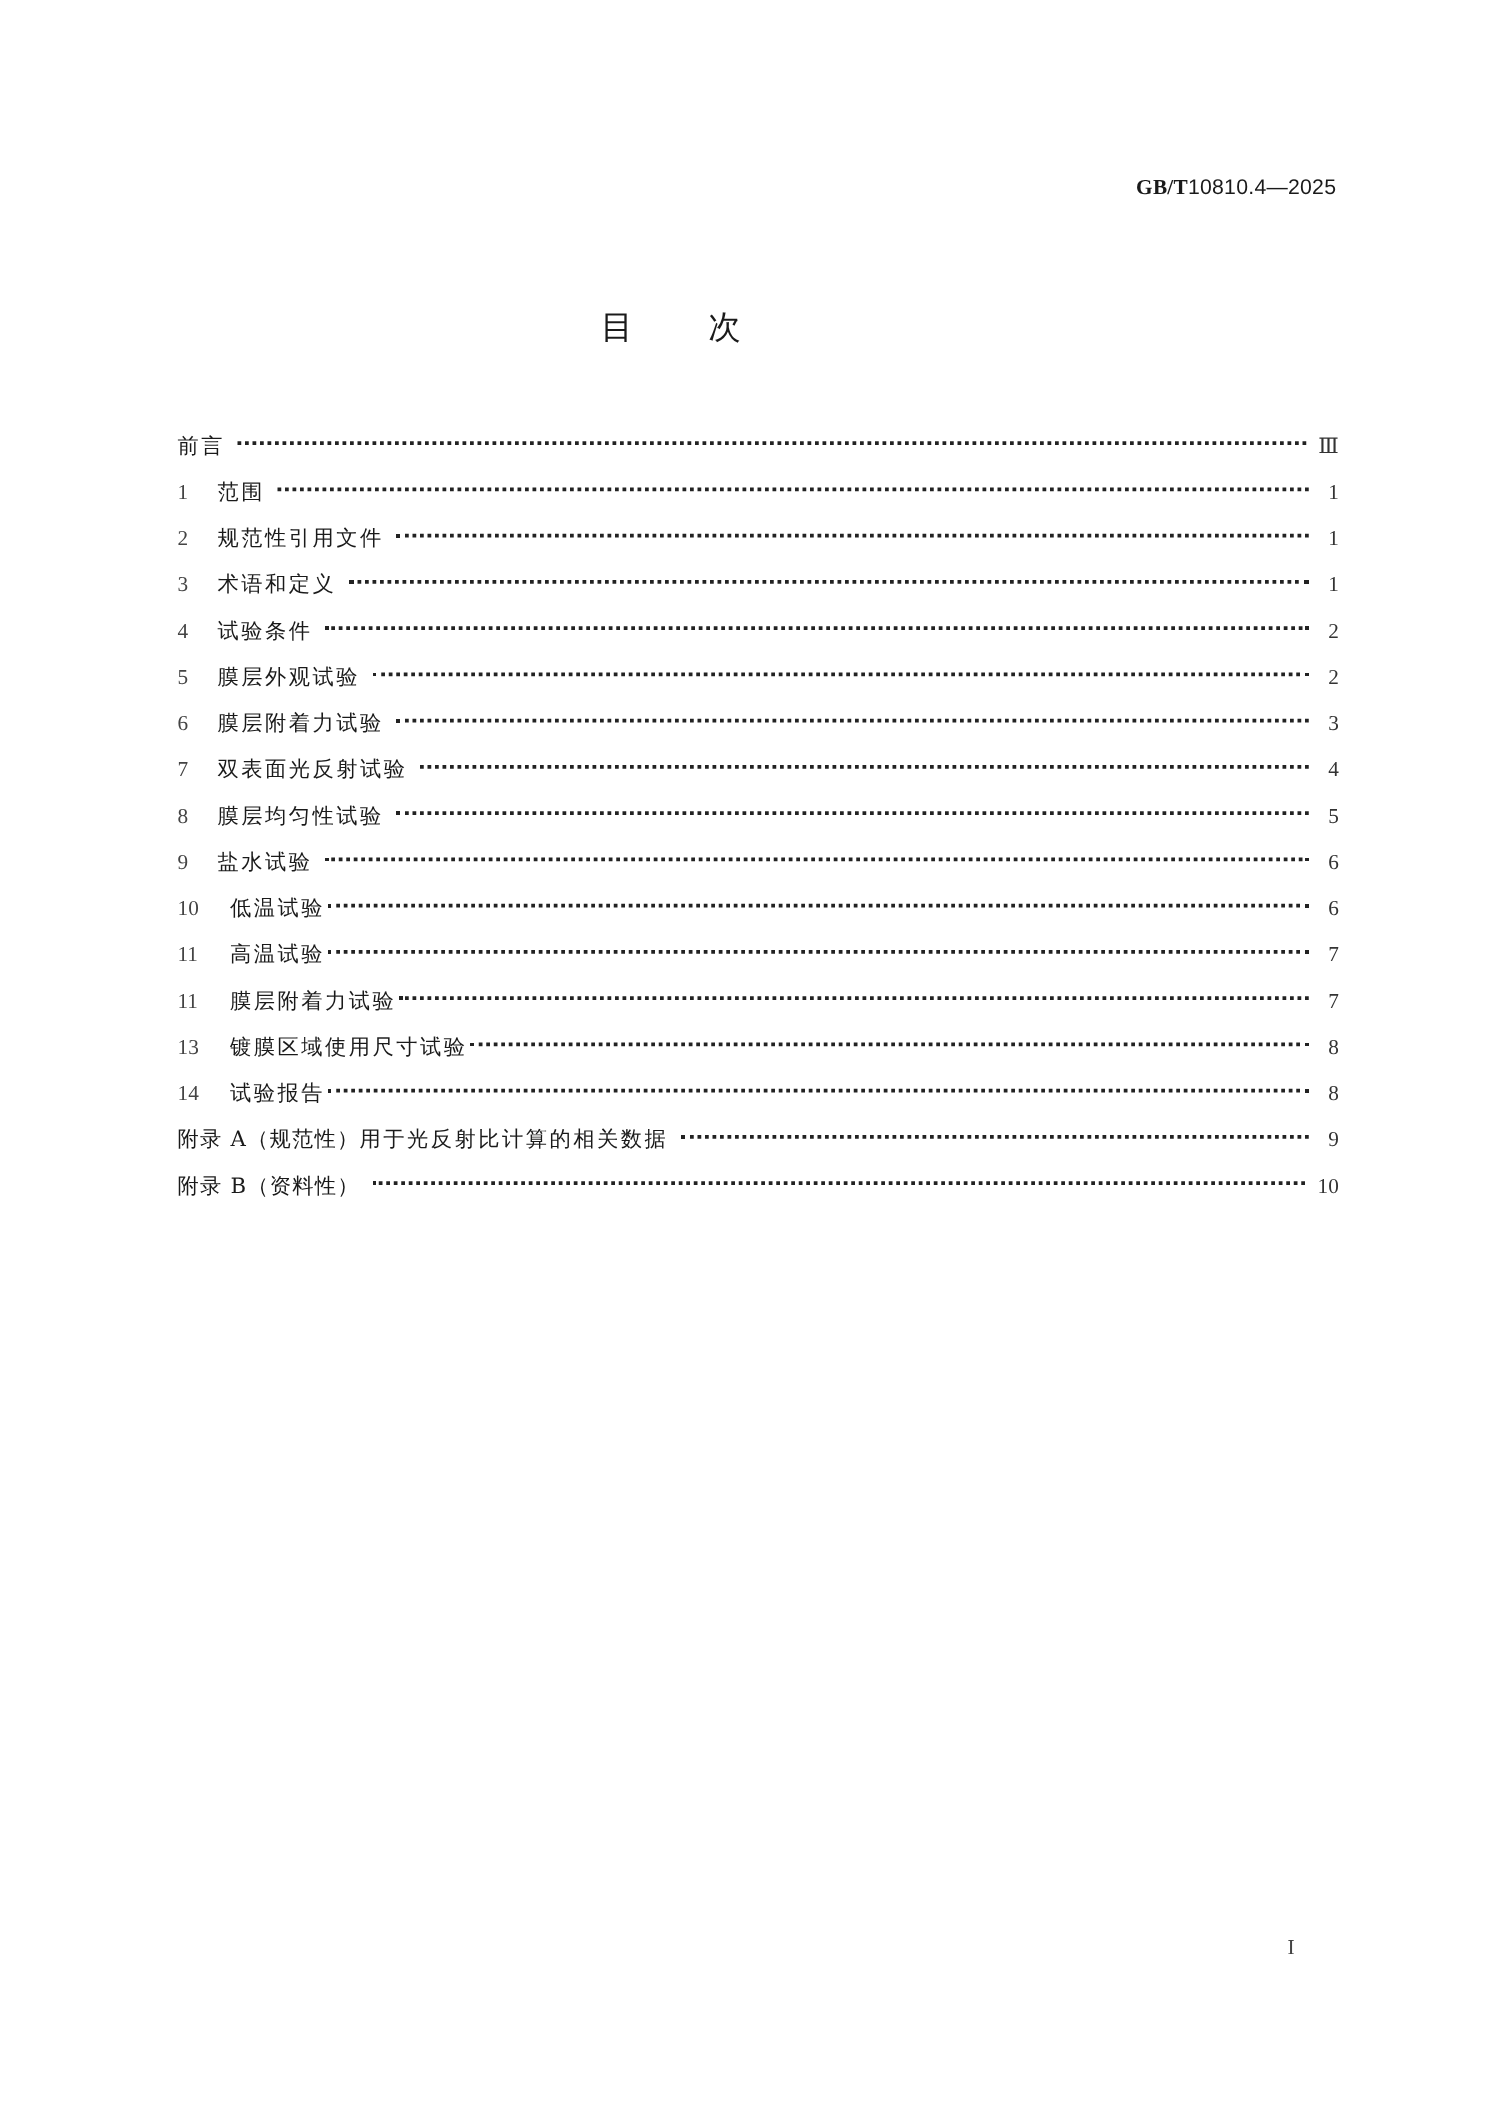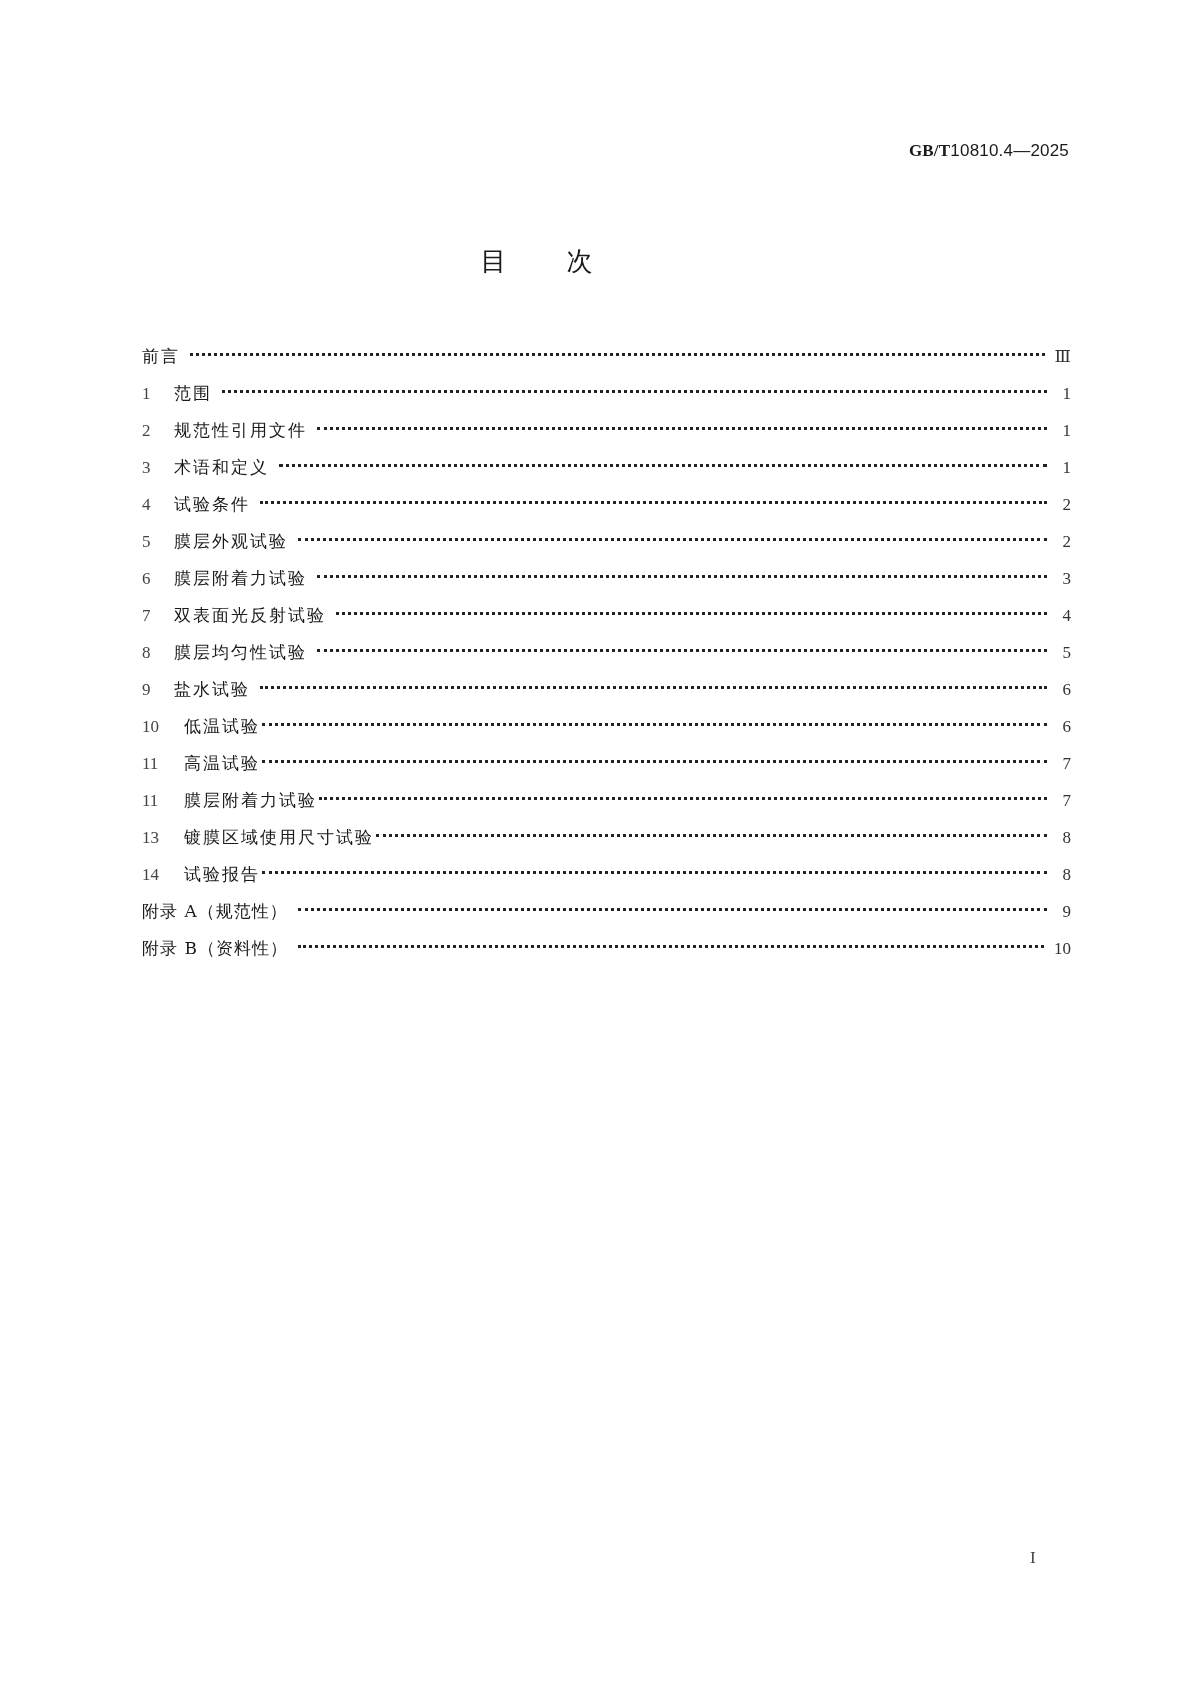--- a/index.html
+++ b/index.html
@@ -206,20 +206,21 @@
   </div>
   <div class="toc-row">
     <span class="num wide">14</span>
     <span class="label">试验报告</span>
     <span class="leader tight"></span>
     <span class="page">8</span>
   </div>
 
   <div class="toc-row">
     <span class="annex-prefix">附录 A（规范性）</span>
+    <span class="label">用于光反射比计算的相关数据</span>
     <span class="leader"></span>
     <span class="page">9</span>
   </div>
 
   <div class="toc-row">
     <span class="annex-prefix">附录 B（资料性）</span>
     <span class="leader"></span>
     <span class="page">10</span>
   </div>
 </div>

